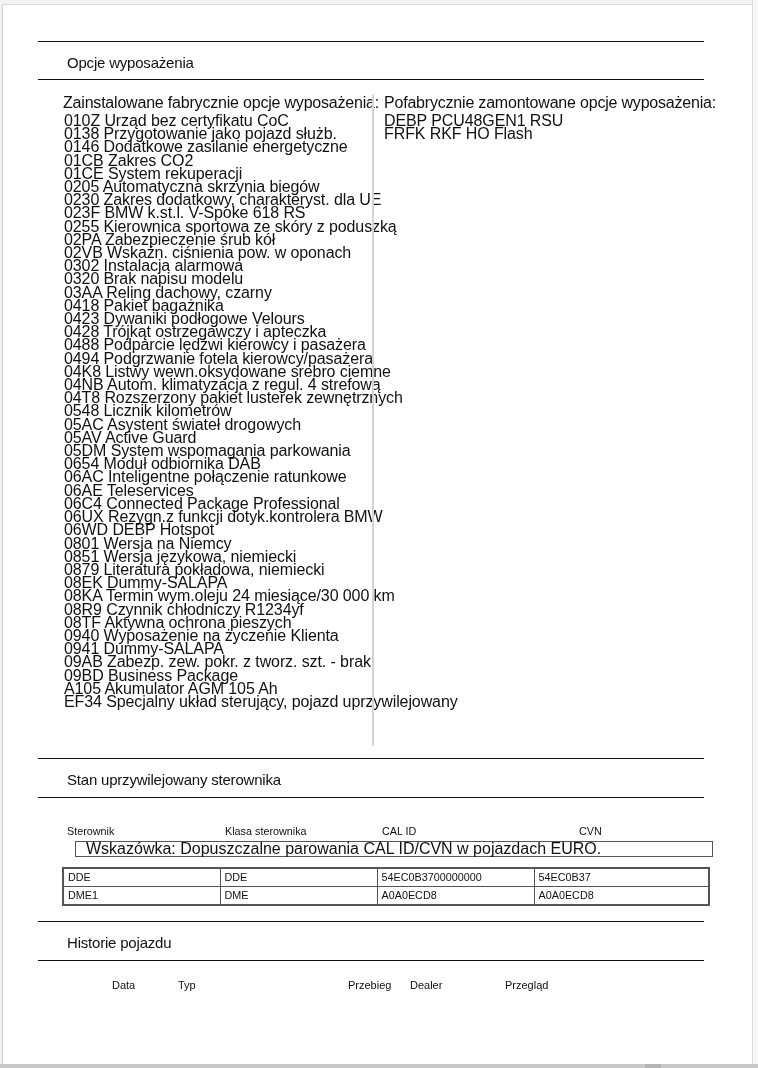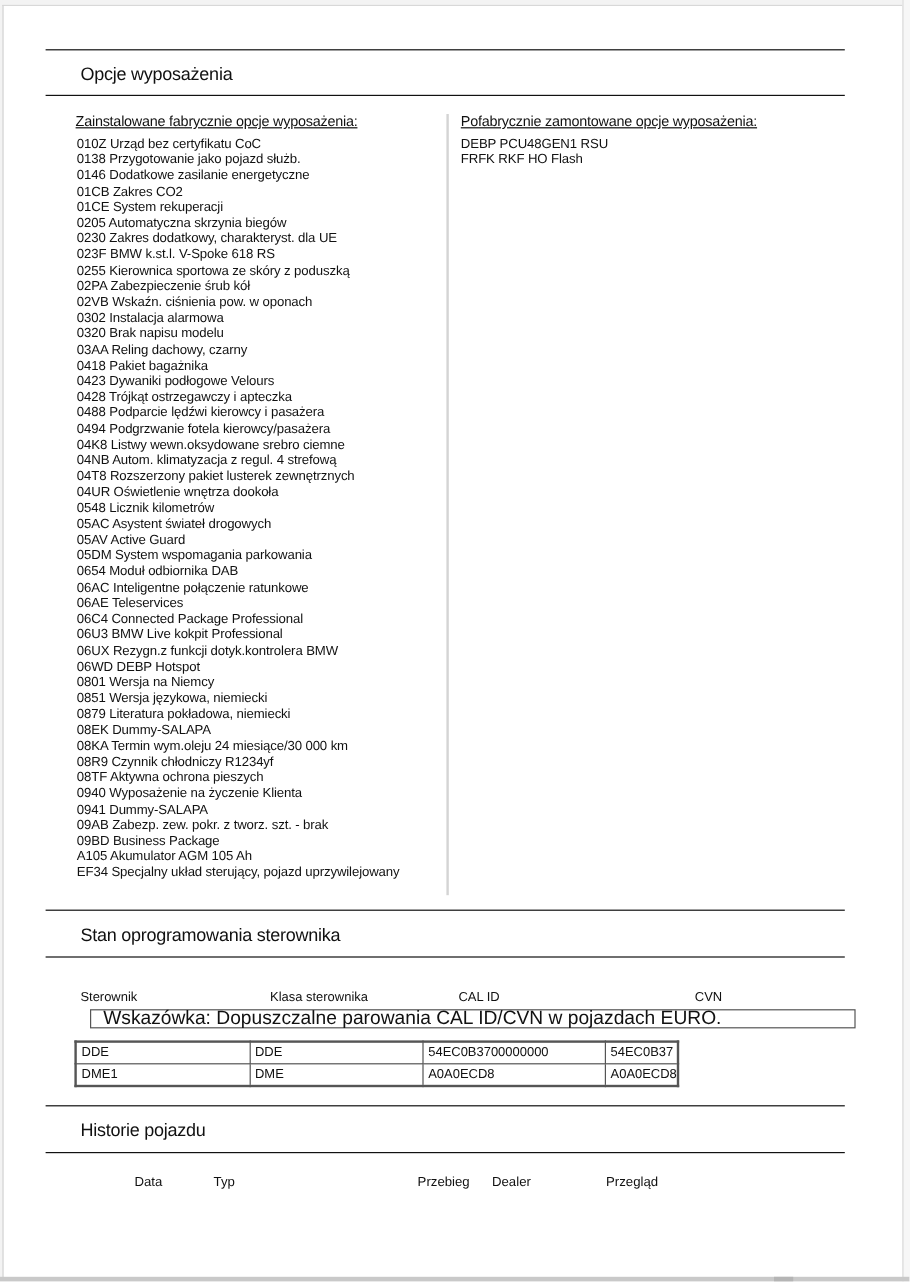--- a/index.html
+++ b/index.html
@@ -27,38 +27,38 @@
       background: #c9c9c9;
     }
     .hscroll-thumb {
       position: absolute; left: 645px; bottom: 0; width: 16px; height: 4px;
       background: #b5b5b5;
     }
     .hr { position: absolute; left: 38px; width: 666px; height: 1px; background: #111; }
     .section-title {
       position: absolute; left: 67px; font-size: 15px; color: #111; letter-spacing: -0.2px;
     }
-    .col-head { position: absolute; font-size: 12px; color: #111; letter-spacing: -0.2px; text-decoration: underline; }
+    .col-head { position: absolute; font-size: 16px; color: #111; letter-spacing: -0.2px; }
     .list {
       position: absolute; margin: 0; padding: 0; list-style: none;
-      font-size: 11px; line-height: 13.2px; color: #111; letter-spacing: -0.1px;
+      font-size: 16px; line-height: 13.2px; color: #111; letter-spacing: -0.1px;
       white-space: nowrap;
     }
     .vdiv { position: absolute; left: 372px; top: 95px; width: 2px; height: 651px; background: #d4d4d4; }
     .hint {
       position: absolute; left: 63px; top: 841px; width: 626px; height: 14px;
       border: 1px solid #555; box-sizing: content-box;
       font-size: 16px; line-height: 14px; padding-left: 10px; color: #111;
       white-space: nowrap;
       margin-left: 12px;
     }
     .hint b { font-weight: normal; }
     .tbl-head { position: absolute; top: 825px; font-size: 10.8px; color: #111; }
     table.ecu {
-      position: absolute; left: 62px; top: 867px; width: 504px;
+      position: absolute; left: 62px; top: 867px; width: 648px;
       border-collapse: collapse; border: 2px solid #555;
       font-size: 10.8px; color: #111;
     }
     table.ecu td {
       border: 1px solid #555; height: 17px; padding: 0 0 0 4px;
       line-height: 17px; white-space: nowrap;
     }
     .hist-head { position: absolute; top: 979px; font-size: 11px; color: #111; }
   </style>
 </head>
@@ -91,30 +91,28 @@
     <li>0320 Brak napisu modelu</li>
     <li>03AA Reling dachowy, czarny</li>
     <li>0418 Pakiet bagażnika</li>
     <li>0423 Dywaniki podłogowe Velours</li>
     <li>0428 Trójkąt ostrzegawczy i apteczka</li>
     <li>0488 Podparcie lędźwi kierowcy i pasażera</li>
     <li>0494 Podgrzwanie fotela kierowcy/pasażera</li>
     <li>04K8 Listwy wewn.oksydowane srebro ciemne</li>
     <li>04NB Autom. klimatyzacja z regul. 4 strefową</li>
     <li>04T8 Rozszerzony pakiet lusterek zewnętrznych</li>
-    <li>04UR Oświetlenie wnętrza dookoła</li>
     <li>0548 Licznik kilometrów</li>
     <li>05AC Asystent świateł drogowych</li>
     <li>05AV Active Guard</li>
     <li>05DM System wspomagania parkowania</li>
     <li>0654 Moduł odbiornika DAB</li>
     <li>06AC Inteligentne połączenie ratunkowe</li>
     <li>06AE Teleservices</li>
     <li>06C4 Connected Package Professional</li>
-    <li>06U3 BMW Live kokpit Professional</li>
     <li>06UX Rezygn.z funkcji dotyk.kontrolera BMW</li>
     <li>06WD DEBP Hotspot</li>
     <li>0801 Wersja na Niemcy</li>
     <li>0851 Wersja językowa, niemiecki</li>
     <li>0879 Literatura pokładowa, niemiecki</li>
     <li>08EK Dummy-SALAPA</li>
     <li>08KA Termin wym.oleju 24 miesiące/30 000 km</li>
     <li>08R9 Czynnik chłodniczy R1234yf</li>
     <li>08TF Aktywna ochrona pieszych</li>
     <li>0940 Wyposażenie na życzenie Klienta</li>
@@ -127,21 +125,21 @@
 
 <div class="vdiv"></div>
 
 <div class="col-head" style="left:384px; top:94px;">Pofabrycznie zamontowane opcje wyposażenia:</div>
 <ul class="list" id="retrofit-list" style="left:384px; top:114px;">
     <li>DEBP PCU48GEN1 RSU</li>
     <li>FRFK RKF HO Flash</li>
   </ul>
 
 <div class="hr" style="top:758px;"></div>
-<div class="section-title" style="top:771px;">Stan oprogramowania sterownika</div>
+<div class="section-title" style="top:771px;">Stan uprzywilejowany sterownika</div>
 <div class="hr" style="top:797px;"></div>
 
 <div class="hint">
   <b>Wskazówka:</b><span> Dopuszczalne parowania CAL ID/CVN w pojazdach EURO.</span>
 </div>
 
 <div class="tbl-head" style="left:67px;">Sterownik</div>
 <div class="tbl-head" style="left:225px;">Klasa sterownika</div>
 <div class="tbl-head" style="left:382px;">CAL ID</div>
 <div class="tbl-head" style="left:539px;margin-left:40px;">CVN</div>

